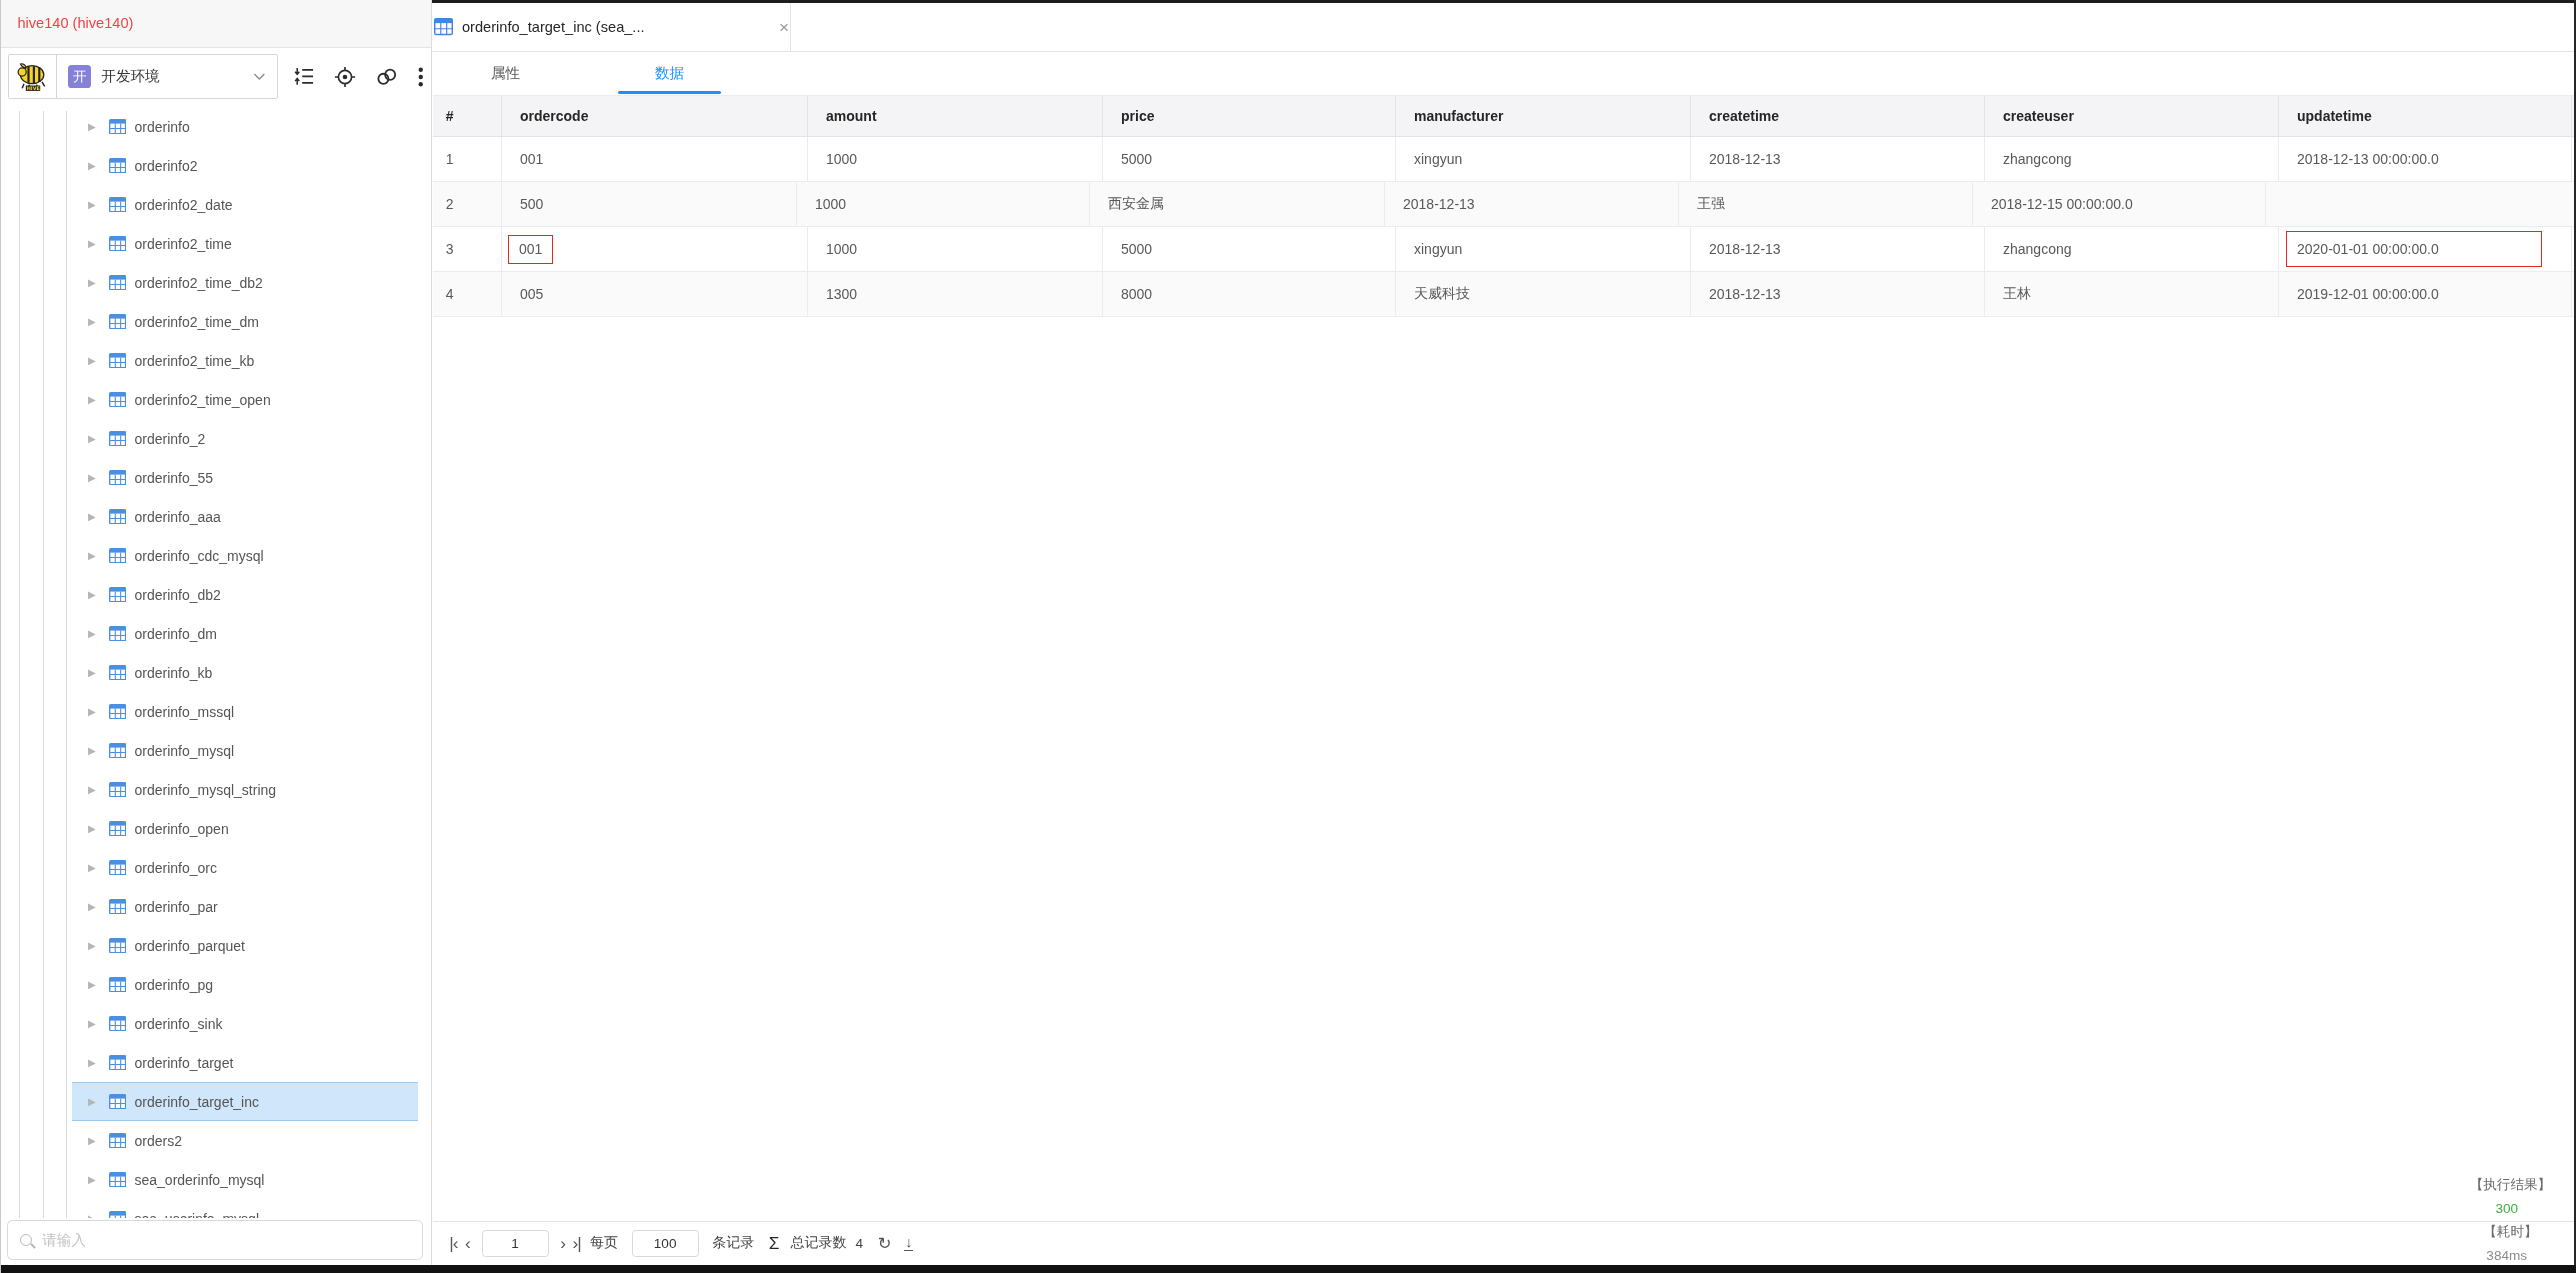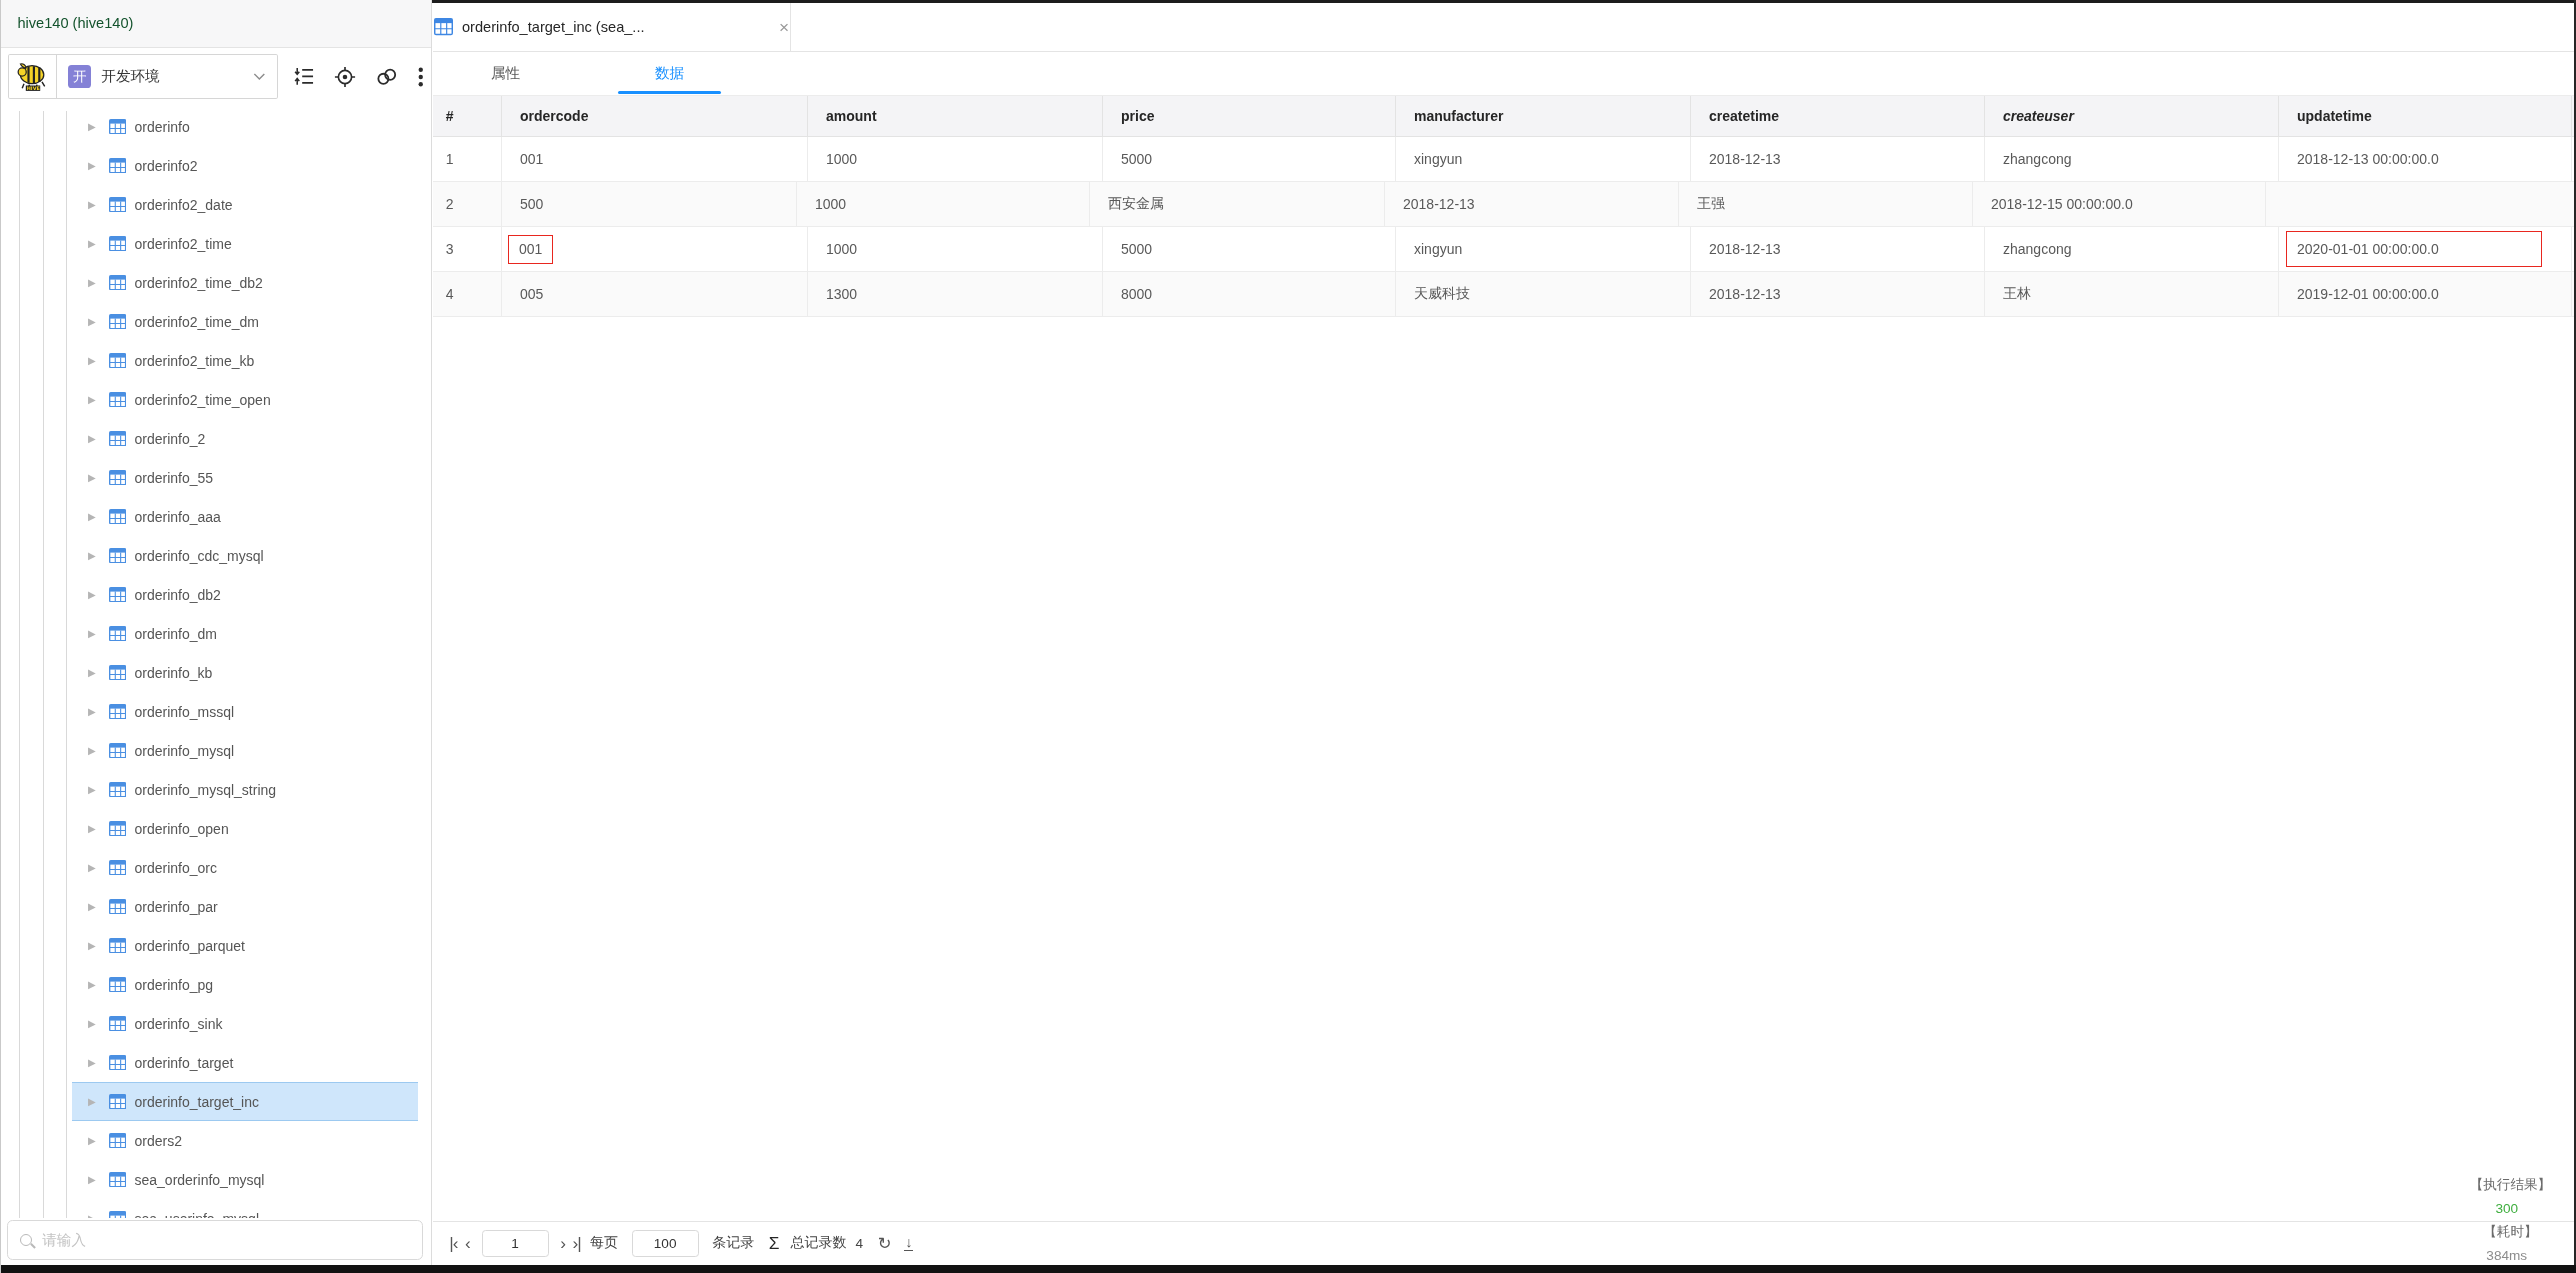--- a/index.html
+++ b/index.html
@@ -9,21 +9,21 @@
     background:#fff; position:relative; overflow:hidden;
     border-left:0.9px solid #c9c9c9;
   }
   
   .strip-top   { position:absolute; left:431px; right:0; top:0; height:2.7px; background:#1d1d1d; z-index:9; }
   .strip-bottom{ position:absolute; left:0; right:0; bottom:0; height:8.2px; background:#121212; z-index:9; }
   .strip-right { position:absolute; right:0; top:0; width:1.8px; height:100%; background:#262626; z-index:9; }
 
   
   .sidebar { position:absolute; left:0; top:0; width:431px; height:1265px; background:#fff; border-right:0.9px solid #dcdcdc; }
-  .conn-title { height:48px; line-height:47px; background:#f7f7f8; border-bottom:0.9px solid #e4e4e4; padding-left:16.4px; font-size:14.6px; color:#14532d; }
+  .conn-title { height:48px; line-height:47px; background:#f7f7f8; border-bottom:0.9px solid #e4e4e4; padding-left:16.4px; font-size:14.6px; color:#ef4444; }
   .toolbar { height:57px; display:flex; align-items:center; padding:0 7.3px; }
   .env-group { display:flex; align-items:stretch; height:45px; width:273px; border:0.9px solid #d6d6d6; border-radius:1.8px; background:#fff; }
   .hive-cell { width:48px; border-right:0.9px solid #d6d6d6; display:flex; align-items:center; justify-content:center; }
   .env-cell { flex:1; display:flex; align-items:center; padding:0 11px; }
   .env-badge { width:23px; height:23px; border-radius:3.6px; background:#8481d6; color:#fff; font-size:13.6px; display:flex; align-items:center; justify-content:center; }
   .env-label { margin-left:10px; font-size:14.6px; color:#333; }
   .env-caret { margin-left:auto; display:flex; }
   .tool-icons { display:flex; align-items:center; margin-left:15.5px; gap:19px; }
   .tool-icons > span { display:flex; align-items:center; justify-content:center; }
 
@@ -442,21 +442,21 @@
   </div>
 
   <div class="grid">
     <div class="thead" id="thead">
         <div class="th first" style="width: 69px;">#</div>
         <div class="th" style="width: 306px;">ordercode</div>
         <div class="th" style="width: 295px;">amount</div>
         <div class="th" style="width: 293px;">price</div>
         <div class="th" style="width: 295px; text-align: right;">manufacturer</div>
         <div class="th" style="width: 294px;">createtime</div>
-        <div class="th" style="width: 294px; font-style: italic;">createuser</div>
+        <div class="th" style="width: 294px;">createuser</div>
         <div class="th" style="width: 293px;">updatetime</div>
       </div>
     <div id="tbody">
         <div class="trow">
           <div class="td first" style="width: 69px;">1</div>
           <div class="td" style="width: 306px;">001</div>
           <div class="td" style="width: 295px;">1000</div>
           <div class="td" style="width: 293px;">5000</div>
           <div class="td" style="width: 295px;">xingyun</div>
           <div class="td" style="width: 294px;">2018-12-13</div>

